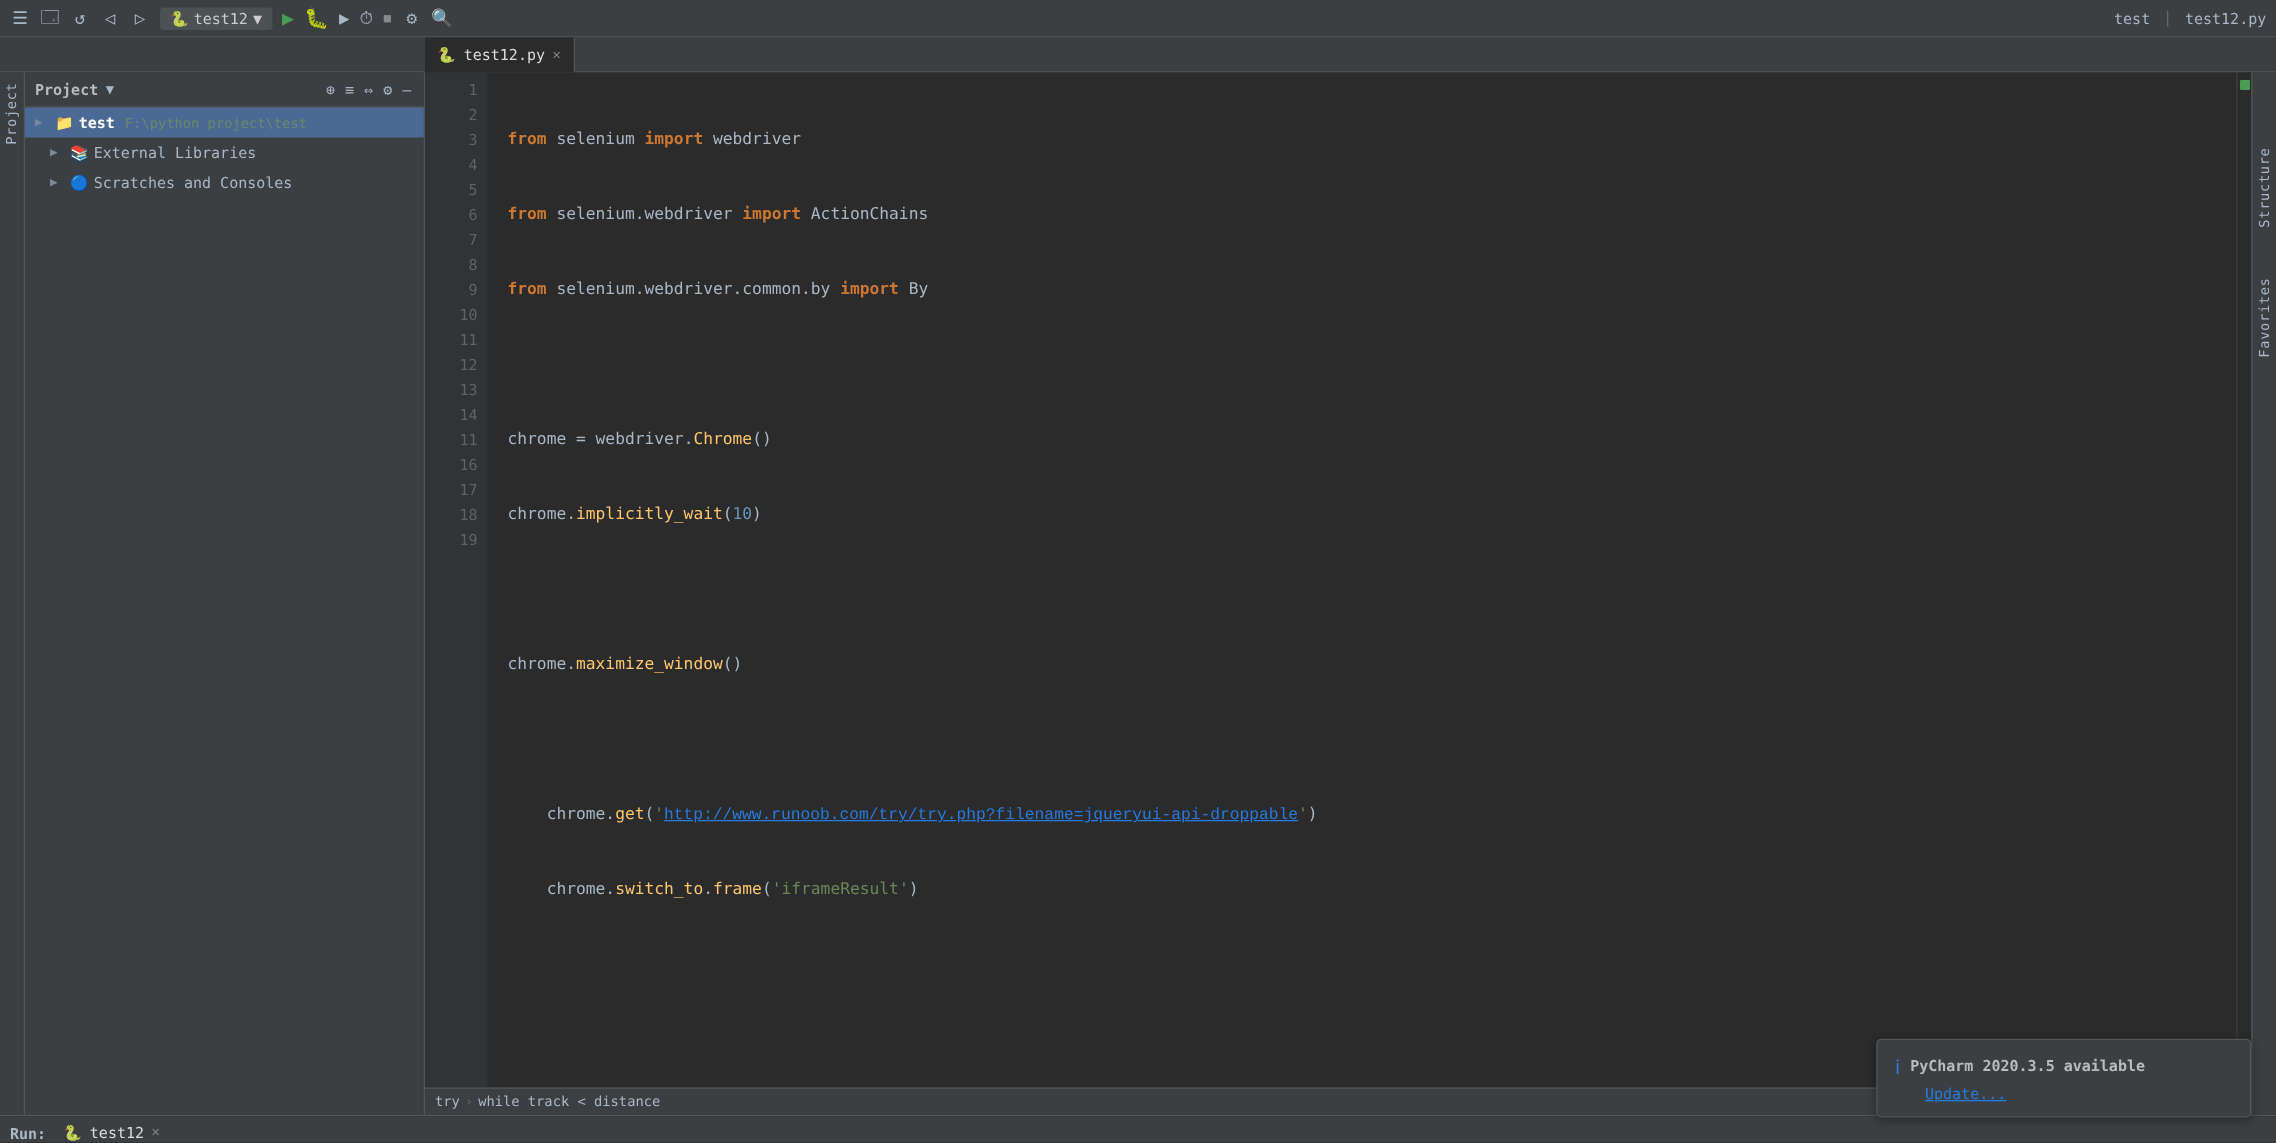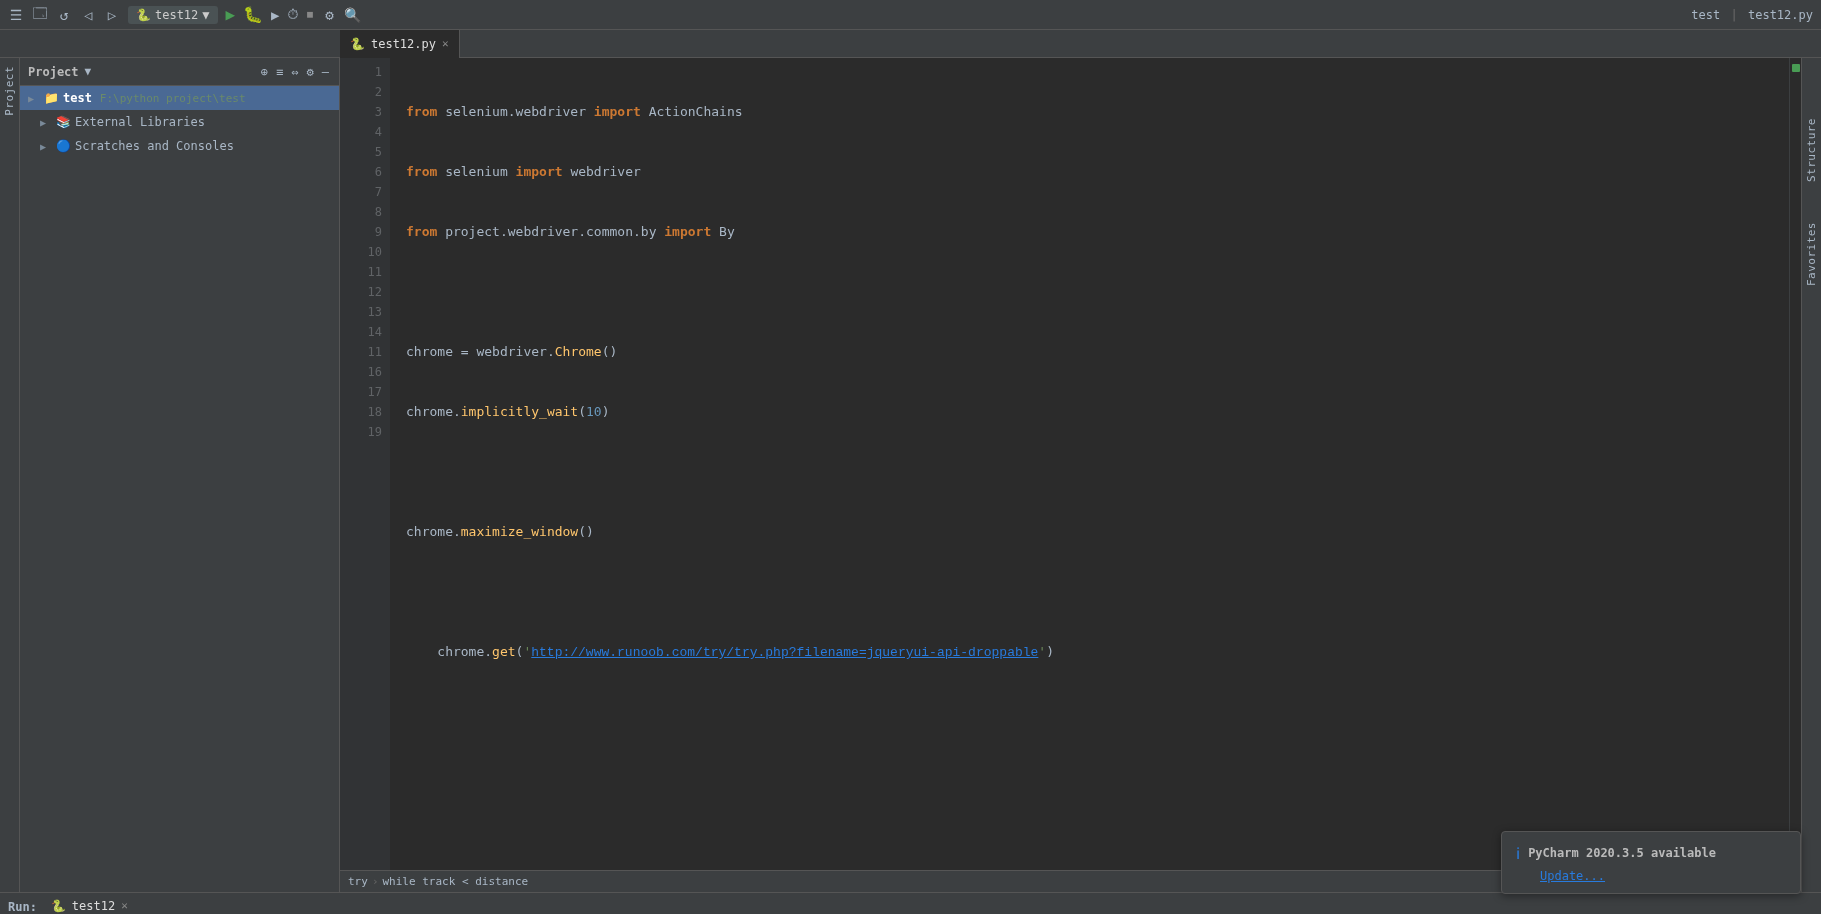--- a/index.html
+++ b/index.html
@@ -320,30 +320,31 @@
         <div>13</div>
           <div>14</div>
           <div>11</div>
           <div>16</div>
         <div>17</div>
           <div>18</div>
           <div>19</div>
       </div>
 
       <div class="code-content">
+        <span class="code-line"><span class="kw">from</span> <span class="mod">selenium</span> <span class="kw">import</span> <span class="cls">webdriver</span></span>
         <span class="code-line"><span class="kw">from</span> <span class="mod">selenium.webdriver</span> <span class="kw">import</span> <span class="cls">ActionChains</span></span>
-        <span class="code-line"><span class="kw">from</span> <span class="mod">selenium</span> <span class="kw">import</span> <span class="cls">webdriver</span></span>
-        <span class="code-line"><span class="kw">from</span> <span class="mod">project.webdriver.common.by</span> <span class="kw">import</span> <span class="cls">By</span></span>
+        <span class="code-line"><span class="kw">from</span> <span class="mod">selenium.webdriver.common.by</span> <span class="kw">import</span> <span class="cls">By</span></span>
         <span class="code-line"></span>
         <span class="code-line"><span class="var">chrome</span> = <span class="mod">webdriver</span>.<span class="fn">Chrome</span>()</span>
         <span class="code-line"><span class="var">chrome</span>.<span class="fn">implicitly_wait</span>(<span class="num">10</span>)</span>
         <span class="code-line"></span>
         <span class="code-line"><span class="var">chrome</span>.<span class="fn">maximize_window</span>()</span>
         <span class="code-line"></span>
         <span class="code-line">    <span class="var">chrome</span>.<span class="fn">get</span>(<span class="str">'<span class="link">http://www.runoob.com/try/try.php?filename=jqueryui-api-droppable</span>'</span>)</span>
+        <span class="code-line">    <span class="var">chrome</span>.<span class="fn">switch_to</span>.<span class="fn">frame</span>(<span class="str">'iframeResult'</span>)</span>
         <span class="code-line"></span>
         
         
         
         
         
         
       </div>
 
       <div class="right-gutter">

